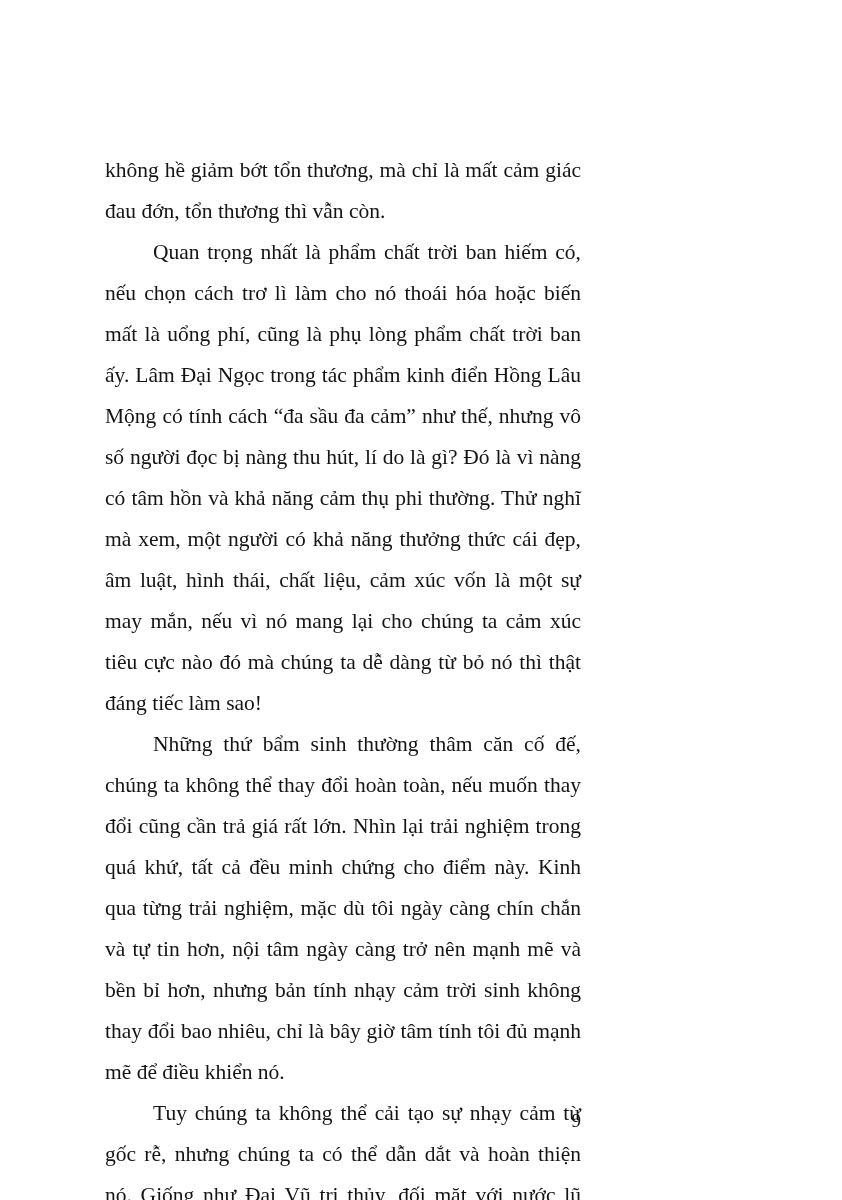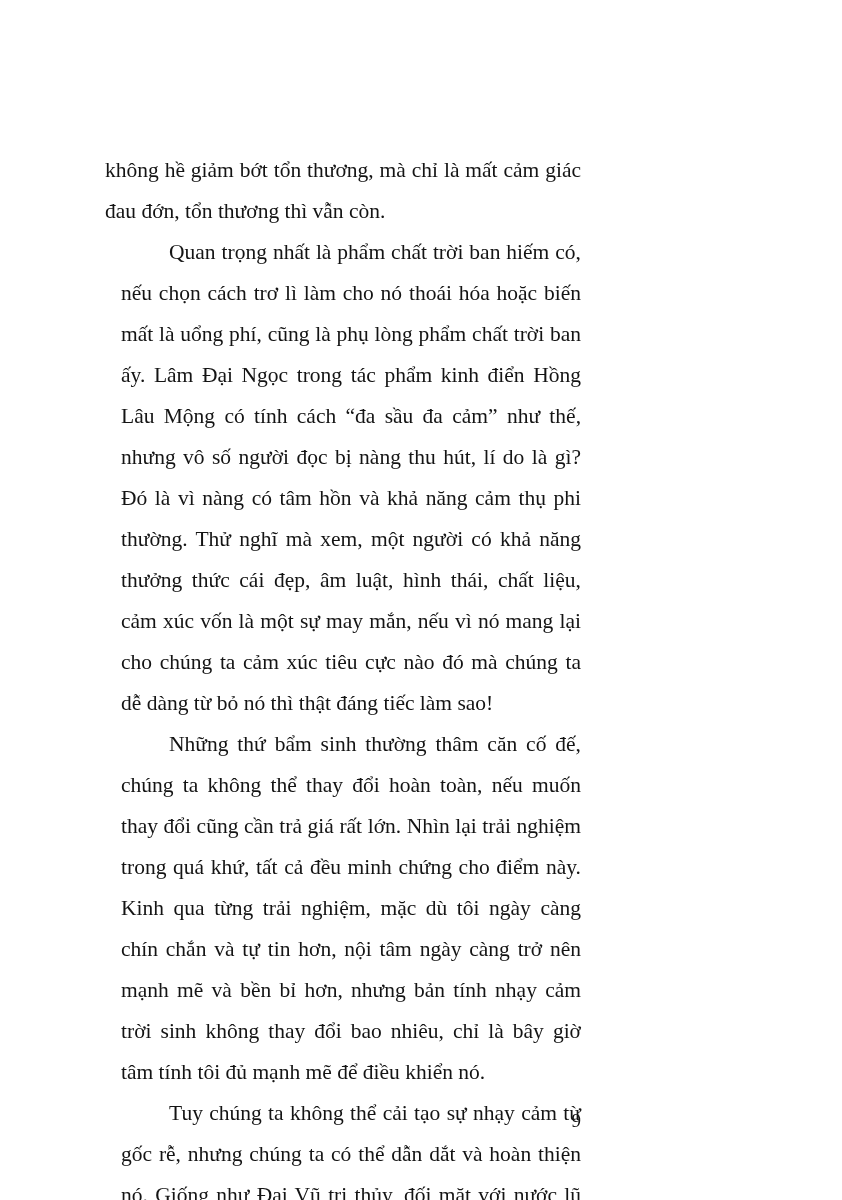--- a/index.html
+++ b/index.html
@@ -26,21 +26,20 @@
     line-height: 41px;
     text-align: justify;
     text-justify: inter-word;
     color: #141414;
   }
   .body-text p {
     margin: 0;
   }
   .body-text p.indent {
     text-indent: 48px;
-    margin-left: 16px;
   }
   .page-number {
     position: absolute;
     left: 0;
     right: 105px;
     bottom: 68px;
     text-align: right;
     font-size: 19px;
     color: #141414;
   }

